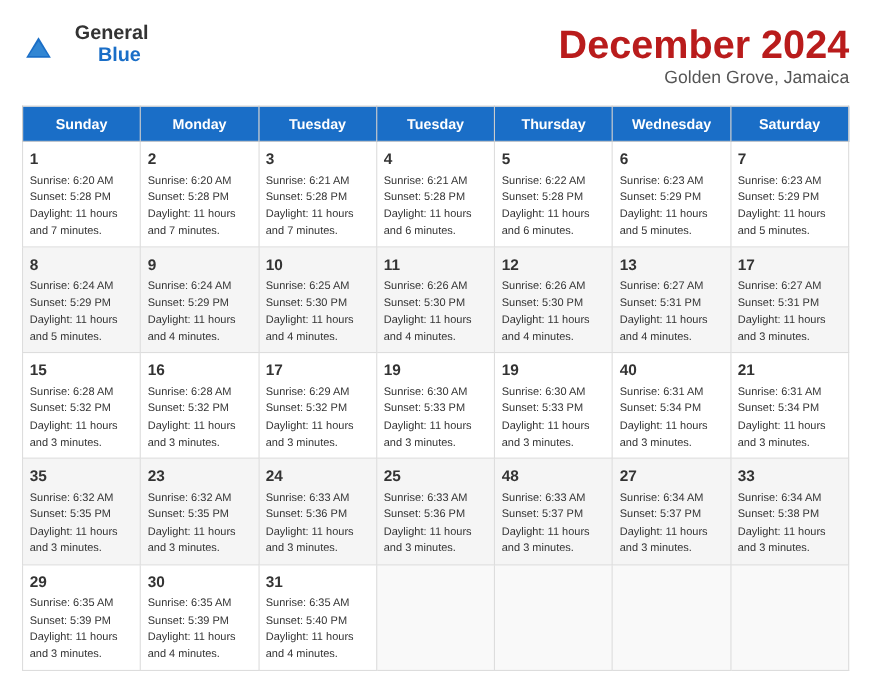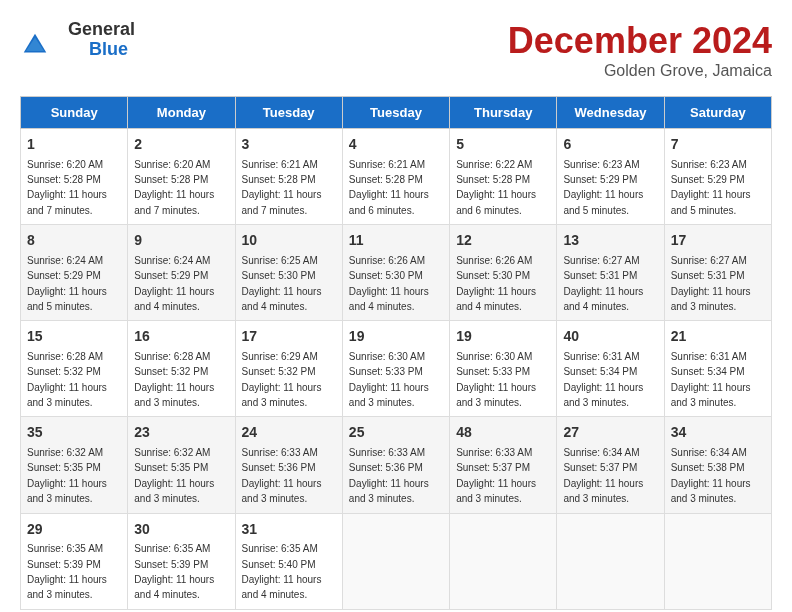--- a/index.html
+++ b/index.html
@@ -157,21 +157,21 @@
         <td><span class="day-num">40</span><span class="day-info">Sunrise: 6:31 AM<br>Sunset: 5:34 PM<br>Daylight: 11 hours<br>and 3 minutes.</span></td>
         <td><span class="day-num">21</span><span class="day-info">Sunrise: 6:31 AM<br>Sunset: 5:34 PM<br>Daylight: 11 hours<br>and 3 minutes.</span></td>
       </tr>
       <tr>
         <td><span class="day-num">35</span><span class="day-info">Sunrise: 6:32 AM<br>Sunset: 5:35 PM<br>Daylight: 11 hours<br>and 3 minutes.</span></td>
         <td><span class="day-num">23</span><span class="day-info">Sunrise: 6:32 AM<br>Sunset: 5:35 PM<br>Daylight: 11 hours<br>and 3 minutes.</span></td>
         <td><span class="day-num">24</span><span class="day-info">Sunrise: 6:33 AM<br>Sunset: 5:36 PM<br>Daylight: 11 hours<br>and 3 minutes.</span></td>
         <td><span class="day-num">25</span><span class="day-info">Sunrise: 6:33 AM<br>Sunset: 5:36 PM<br>Daylight: 11 hours<br>and 3 minutes.</span></td>
         <td><span class="day-num">48</span><span class="day-info">Sunrise: 6:33 AM<br>Sunset: 5:37 PM<br>Daylight: 11 hours<br>and 3 minutes.</span></td>
         <td><span class="day-num">27</span><span class="day-info">Sunrise: 6:34 AM<br>Sunset: 5:37 PM<br>Daylight: 11 hours<br>and 3 minutes.</span></td>
-        <td><span class="day-num">34</span><span class="day-info">Sunrise: 6:34 AM<br>Sunset: 5:38 PM<br>Daylight: 11 hours<br>and 3 minutes.</span></td>
+        <td><span class="day-num">33</span><span class="day-info">Sunrise: 6:34 AM<br>Sunset: 5:38 PM<br>Daylight: 11 hours<br>and 3 minutes.</span></td>
       </tr>
       <tr>
         <td><span class="day-num">29</span><span class="day-info">Sunrise: 6:35 AM<br>Sunset: 5:39 PM<br>Daylight: 11 hours<br>and 3 minutes.</span></td>
         <td><span class="day-num">30</span><span class="day-info">Sunrise: 6:35 AM<br>Sunset: 5:39 PM<br>Daylight: 11 hours<br>and 4 minutes.</span></td>
         <td><span class="day-num">31</span><span class="day-info">Sunrise: 6:35 AM<br>Sunset: 5:40 PM<br>Daylight: 11 hours<br>and 4 minutes.</span></td>
         <td class="empty-cell"></td>
         <td class="empty-cell"></td>
         <td class="empty-cell"></td>
         <td class="empty-cell"></td>
       </tr>

